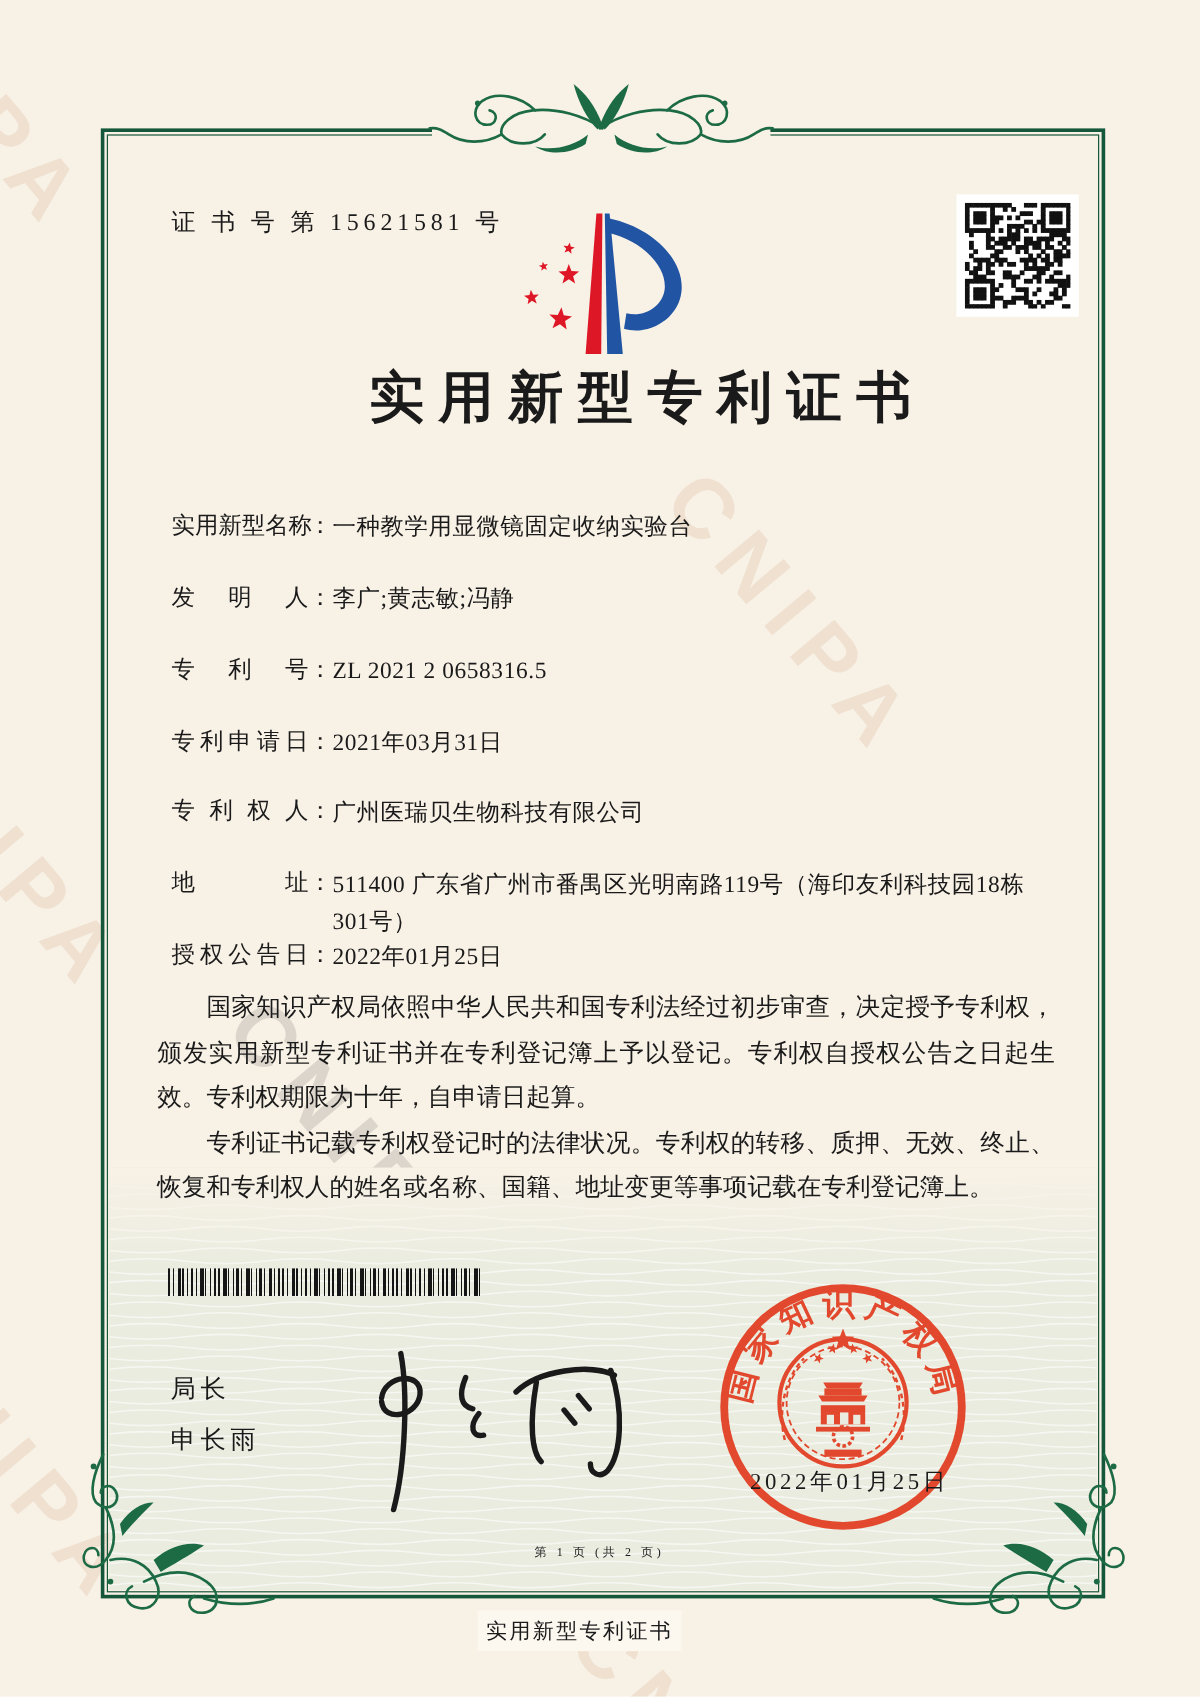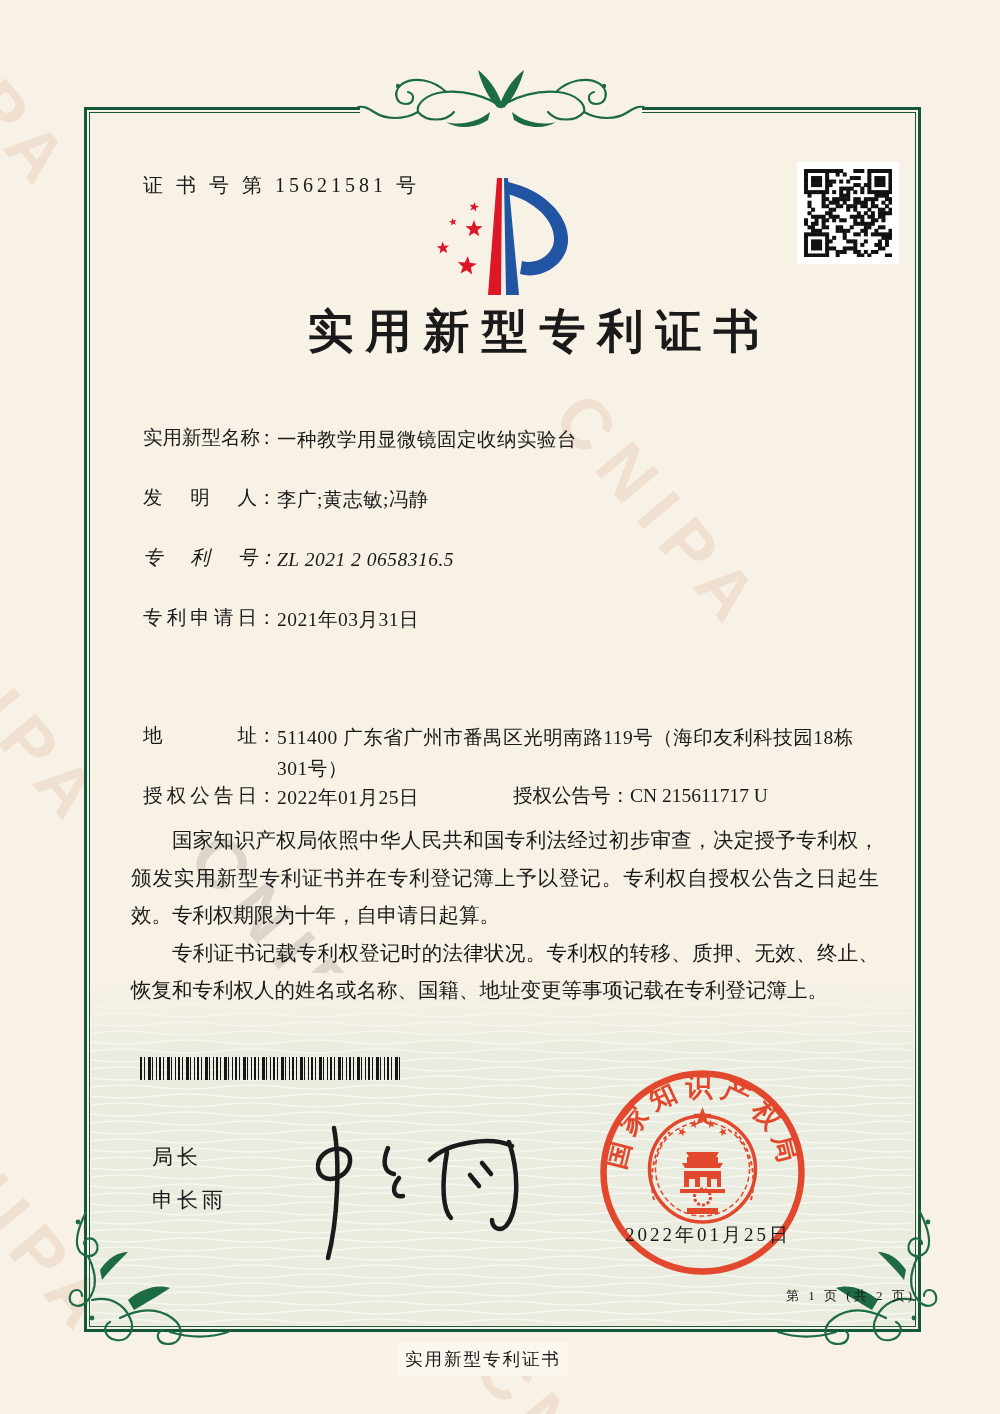--- a/index.html
+++ b/index.html
@@ -42,29 +42,29 @@
   .body-text{position:absolute;left:131px;top:822px;width:748px;font-size:20.5px;line-height:37.5px;
              text-align:justify;z-index:3;}
   .body-text p{margin:0;text-indent:2em;}
   
   .barcode{position:absolute;left:140px;top:1057px;width:262px;height:23px;z-index:3;
     background:repeating-linear-gradient(90deg,
       #151515 0 2px, rgba(0,0,0,0) 2px 4px, #151515 4px 5px, rgba(0,0,0,0) 5px 8px,
       #151515 8px 11px, rgba(0,0,0,0) 11px 12px, #151515 12px 13px, rgba(0,0,0,0) 13px 16px,
       #151515 16px 17px, rgba(0,0,0,0) 17px 19px);}
   
-  .official{position:absolute;left:152px;font-size:21px;letter-spacing:4px;z-index:3;
+  .official{position:absolute;left:142px;font-size:21px;letter-spacing:4px;z-index:3;
             font-family:"Liberation Sans","DejaVu Sans",sans-serif;}
   #sig{position:absolute;left:280px;top:1110px;z-index:3;}
   
   #seal{position:absolute;left:590px;top:1060px;z-index:4;}
   .seal-date{position:absolute;left:625px;top:1222px;font-size:19px;letter-spacing:3px;z-index:5;}
   
-  .page-info{position:absolute;left:84px;top:1287px;width:831px;text-align:right;
-             font-size:13px;letter-spacing:3px;z-index:3;}
+  .page-info{position:absolute;left:84px;top:1287px;width:831px;text-align:center;
+             font-size:10px;letter-spacing:3px;z-index:3;}
   .foot-note{position:absolute;left:398px;top:1342px;width:170px;height:34px;line-height:34px;
              background:#fcf8f0;text-align:center;font-size:17.5px;letter-spacing:2px;z-index:3;}
 </style>
 </head>
 <body>
 
 <div class="page">
 
   <div class="wm" style="left:-90px;top:-60px;">CNIPA</div>
   <div class="wm" style="left:600px;top:378px;">CNIPA</div>
@@ -473,34 +473,34 @@
     </div>
 
   <div class="title">实用新型专利证书</div>
 
   <div class="field-row" style="top:424px;">
     <span class="f-label">实用新型名称</span><span class="f-colon">：</span><span class="f-value">一种教学用显微镜固定收纳实验台</span>
   </div>
   <div class="field-row" style="top:484px;">
     <span class="f-label">发明人</span><span class="f-colon">：</span><span class="f-value">李广;黄志敏;冯静</span>
   </div>
-  <div class="field-row" style="top:544px;font-style:italic;">
+  <div class="field-row" style="top:544px;">
     <span class="f-label">专利号</span><span class="f-colon">：</span><span class="f-value">ZL 2021 2 0658316.5</span>
   </div>
   <div class="field-row" style="top:604px;">
     <span class="f-label">专利申请日</span><span class="f-colon">：</span><span class="f-value">2021年03月31日</span>
   </div>
+  <div class="field-row" style="top:662px;">
+    <span class="f-label">专利权人</span><span class="f-colon">：</span><span class="f-value">广州医瑞贝生物科技有限公司</span>
+  </div>
   <div class="field-row" style="top:722px;">
     <span class="f-label">地址</span><span class="f-colon">：</span><span class="f-value" style="width:585px;">511400 广东省广州市番禺区光明南路119号（海印友利科技园18栋301号）</span>
   </div>
   <div class="field-row" style="top:782px;">
     <span class="f-label">授权公告日</span><span class="f-colon">：</span><span class="f-value">2022年01月25日</span>
-    <span class="grant-right">
-      <span>授权公告号</span><span>：</span><span>CN 215611717 U</span>
-    </span>
   </div>
 
   <div class="body-text">
     <p>国家知识产权局依照中华人民共和国专利法经过初步审查，决定授予专利权，颁发实用新型专利证书并在专利登记簿上予以登记。专利权自授权公告之日起生效。专利权期限为十年，自申请日起算。</p>
     <p>专利证书记载专利权登记时的法律状况。专利权的转移、质押、无效、终止、恢复和专利权人的姓名或名称、国籍、地址变更等事项记载在专利登记簿上。</p>
   </div>
 
   <div class="barcode"></div>
 
   <div class="official" style="top:1143px;">局长</div>

